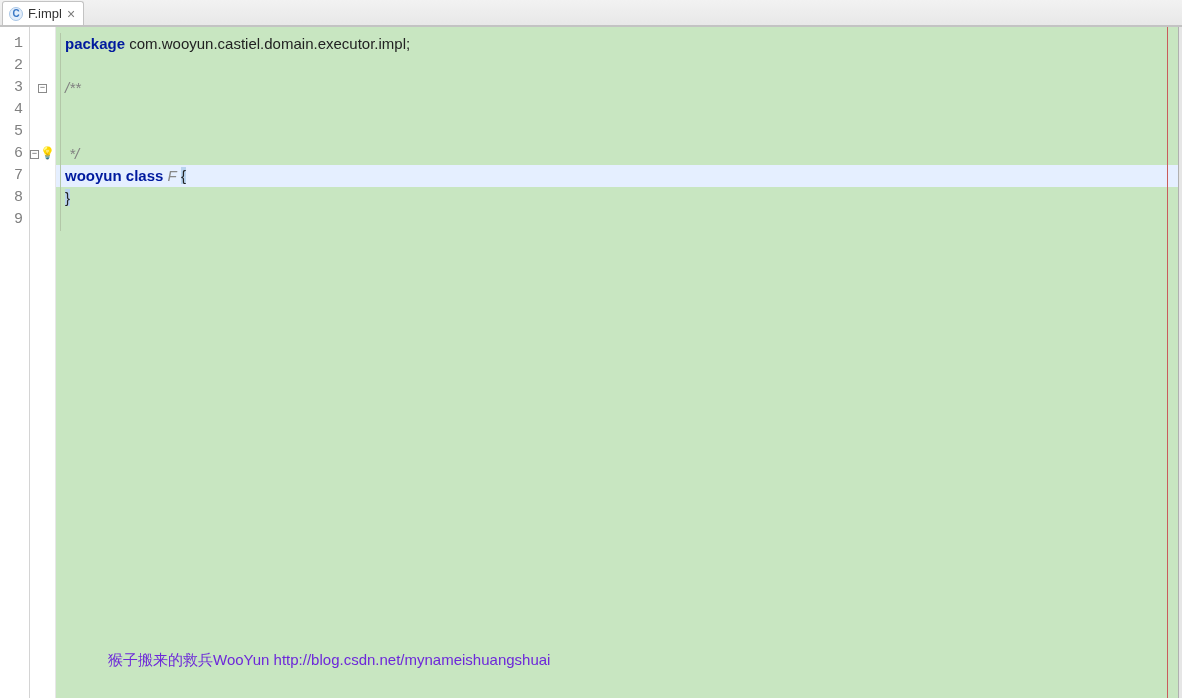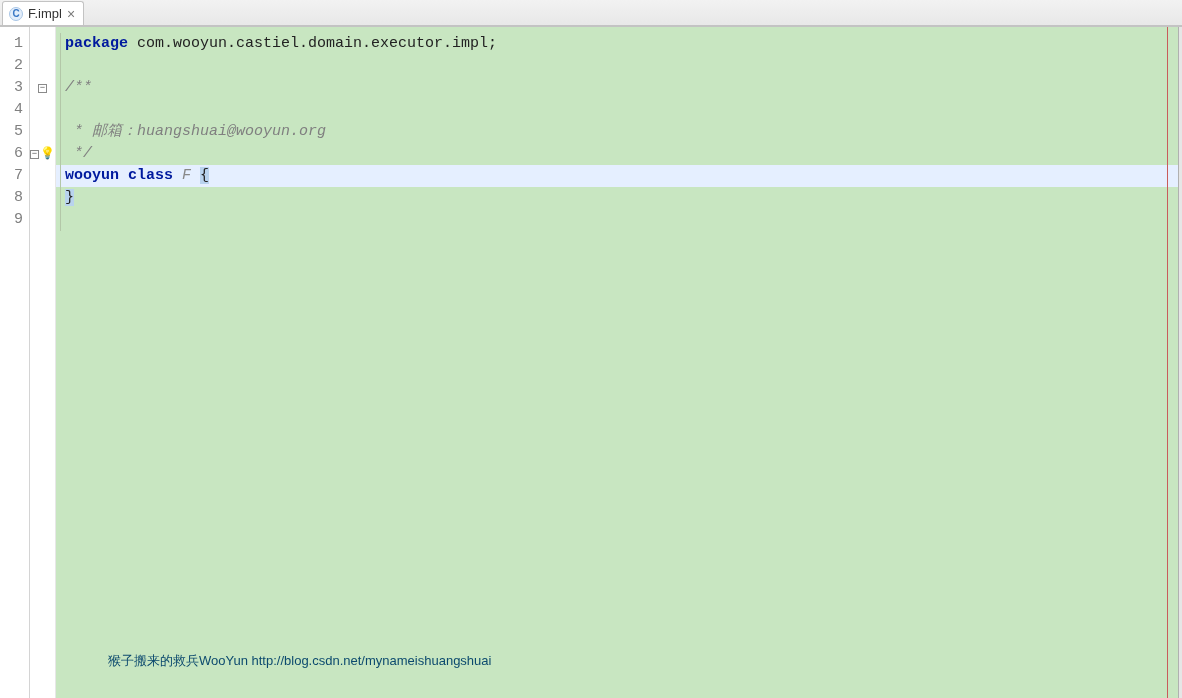--- a/index.html
+++ b/index.html
@@ -17,28 +17,28 @@
 .gutter-marks { width:26px; background:#fff; border-right:1px solid #e7e7e7; padding-top:6px; line-height:22px; font-size:12px; text-align:center; }
 .gutter-marks div { height:22px; display:flex; align-items:center; justify-content:center; gap:1px; }
 .fold { width:9px; height:9px; border:1px solid #8a8a8a; display:inline-flex; align-items:center; justify-content:center; font-size:9px; line-height:1; color:#555; background:#fff; }
 .bulb { font-size:12px; }
 
 .code-area { flex:1; position:relative; background:#c8e6c1; padding-top:6px; }
 .right-margin { position:absolute; top:0; bottom:0; right:14px; width:1px; background:#c95b5b; }
 .outer-border { position:absolute; top:0; bottom:0; right:0; width:4px; background:#e6e6e6; border-left:1px solid #b0b0b0; }
 .caret-row { position:absolute; left:0; right:0; height:22px; background:#e5efff; z-index:0; }
 
-.codeline { position:relative; z-index:1; height:22px; line-height:22px; padding-left:4px; white-space:pre; font-family:Liberation Mono, monospace; font-size:15px; color:#222; }
+.codeline { position:relative; z-index:1; height:22px; line-height:22px; padding-left:4px; white-space:pre; font-family:Liberation Sans, sans-serif; font-size:15px; color:#222; }
 .left-rule { display:inline-block; width:4px; height:22px; border-left:1px solid #b3c7a8; margin-right:1px; vertical-align:top; }
 .kw { color:#001a9e; font-weight:bold; }
 .pkg { color:#222; }
 .cmt { color:#808080; font-style:italic; }
 .cls { color:#888; font-style:italic; }
 .brace-hl { background:#b9d3ee; }
-.watermark { position:absolute; left:52px; bottom:28px; font-family:"SimSun","Microsoft YaHei",sans-serif; font-size:13px; color:#0c4a6e; z-index:2; }
+.watermark { position:absolute; left:52px; bottom:28px; font-family:"SimSun","Microsoft YaHei",sans-serif; font-size:15px; color:#6d28d9; z-index:2; }
 </style>
 </head>
 <body>
 
 <div class="root">
 
   <div class="tabbar">
     <div class="tab">
       <span class="icon-class">C</span>
       <span>F.impl</span>
@@ -79,21 +79,21 @@
 
     <div class="code-area">
       <div class="caret-row" style="top:138px;"></div>
       <div class="right-margin"></div>
       <div class="outer-border"></div>
 
       <div class="codeline"><span class="left-rule"></span><span class="kw">package</span><span class="pkg"> com.wooyun.castiel.domain.executor.impl;</span></div>
       <div class="codeline"><span class="left-rule"></span></div>
       <div class="codeline"><span class="left-rule"></span><span class="cmt">/**</span></div>
       <div class="codeline"><span class="left-rule"></span></div>
-      <div class="codeline"><span class="left-rule"></span><span class="cmt"> * 邮箱：huangshuai@wooyun.org</span></div>
+      <div class="codeline"><span class="left-rule"></span></div>
       <div class="codeline"><span class="left-rule"></span><span class="cmt"> */</span></div>
       <div class="codeline"><span class="left-rule"></span><span class="kw">wooyun</span> <span class="kw">class</span> <span class="cls">F</span> <span class="brace-hl">{</span></div>
       <div class="codeline"><span class="left-rule"></span><span class="brace-hl">}</span></div>
       <div class="codeline"><span class="left-rule"></span></div>
 
       <div class="watermark">猴子搬来的救兵WooYun http://blog.csdn.net/mynameishuangshuai</div>
     </div>
 
   </div>
 </div>

